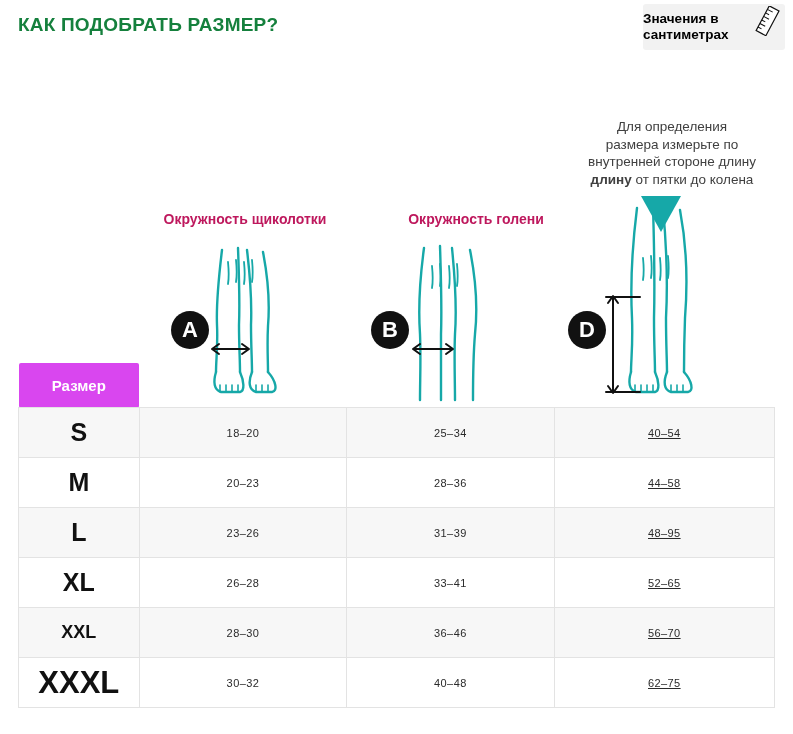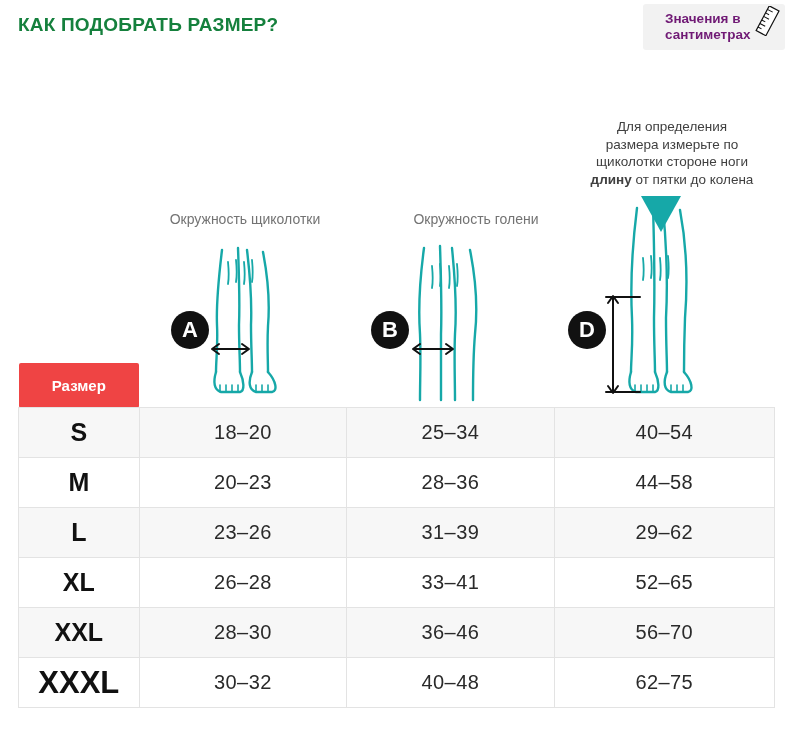--- a/index.html
+++ b/index.html
@@ -35,27 +35,27 @@
     position: absolute;
     right: 8px;
     top: 4px;
     width: 142px;
     height: 46px;
     background: #f2f2f2;
     border-radius: 3px;
   }
   .units-text {
     position: absolute;
-    left: 22px;
+    left: 0;
     top: 7px;
     width: 110px;
     font-size: 13.5px;
     line-height: 16px;
     font-weight: bold;
-    color: #701a75;
+    color: #000000;
   }
   .ruler-icon {
     position: absolute;
     right: 4px;
     top: 2px;
     width: 26px;
     height: 30px;
   }
 
   
@@ -70,22 +70,22 @@
     color: #404040;
   }
   .note-d b { font-weight: bold; }
 
   
   .cap {
     position: absolute;
     text-align: center;
     font-size: 14px;
     line-height: 18px;
-    font-weight: normal;
-    color: #737373;
+    font-weight: bold;
+    color: #be185d;
   }
   .cap-a { left: 145px; top: 210px; width: 200px; }
   .cap-b { left: 376px; top: 210px; width: 200px; }
 
   
   .illus {
     position: absolute;
     left: 0;
     top: 0;
     width: 793px;
@@ -118,21 +118,21 @@
     width: 757px;
     border-collapse: collapse;
   }
   .table td, .table th {
     border: 1px solid #e3e3e3;
     padding: 0;
   }
   .hdr-size {
     width: 120px;
     height: 44px;
-    background: #ef4444;
+    background: #d946ef;
     color: #ffffff;
     font-size: 15px;
     font-weight: bold;
     text-align: center;
     vertical-align: middle;
     border: none !important;
     border-radius: 2px;
   }
   .hdr-blank {
     background: transparent;
@@ -141,35 +141,35 @@
   }
   .row-label {
     width: 120px;
     text-align: center;
     font-weight: bold;
     color: #111111;
     background: #ffffff;
   }
   .row-val {
     text-align: center;
-    font-size: 20px;
+    font-size: 11px;
     color: #2a2a2a;
     letter-spacing: 0.4px;
   }
   tr.alt td { background: #f7f7f7; }
   tr.norm td { background: #ffffff; }
   .c-a { width: 208px; }
   .c-b { width: 208px; }
-  .c-d { width: 221px; }
+  .c-d { width: 221px; text-decoration: underline; }
 
   .sz-s    { font-size: 25px; }
   .sz-m    { font-size: 25px; }
   .sz-l    { font-size: 25px; }
   .sz-xl   { font-size: 25px; }
-  .sz-xxl  { font-size: 25px; }
+  .sz-xxl  { font-size: 18px; }
   .sz-xxxl { font-size: 31px; }
 </style>
 </head>
 <body>
 
 <div class="page">
 
   <div class="title">КАК ПОДОБРАТЬ РАЗМЕР?</div>
 
   <div class="units-box">
@@ -183,21 +183,21 @@
         <line x1="7" y1="17" x2="11" y2="17" stroke="#111111" stroke-width="1"></line>
         <line x1="7" y1="21" x2="13" y2="21" stroke="#111111" stroke-width="1"></line>
         <line x1="7" y1="25" x2="11" y2="25" stroke="#111111" stroke-width="1"></line>
       </g>
     </svg>
   </div>
 
   <div class="note-d">
     <span>Для определения</span><br>
     <span>размера измерьте по</span><br>
-    <span>щиколотки стороне ноги</span><br>
+    <span>внутренней стороне длину</span><br>
     <b>длину</b><span> от пятки до колена</span>
   </div>
 
   <div class="cap cap-a">Окружность щиколотки</div>
   <div class="cap cap-b">Окружность голени</div>
 
   <svg class="illus" viewBox="0 0 793 414">
     <g fill="none" stroke="#16a8a8" stroke-width="2.4" stroke-linecap="round" stroke-linejoin="round">
 
       <g>
@@ -308,21 +308,21 @@
     <tr class="norm" style="height:50px">
       <td class="row-label sz-m">M</td>
       <td class="row-val c-a">20–23</td>
       <td class="row-val c-b">28–36</td>
       <td class="row-val c-d">44–58</td>
     </tr>
     <tr class="alt" style="height:50px">
       <td class="row-label sz-l">L</td>
       <td class="row-val c-a">23–26</td>
       <td class="row-val c-b">31–39</td>
-      <td class="row-val c-d">29–62</td>
+      <td class="row-val c-d">48–95</td>
     </tr>
     <tr class="norm" style="height:50px">
       <td class="row-label sz-xl">XL</td>
       <td class="row-val c-a">26–28</td>
       <td class="row-val c-b">33–41</td>
       <td class="row-val c-d">52–65</td>
     </tr>
     <tr class="alt" style="height:50px">
       <td class="row-label sz-xxl">XXL</td>
       <td class="row-val c-a">28–30</td>

